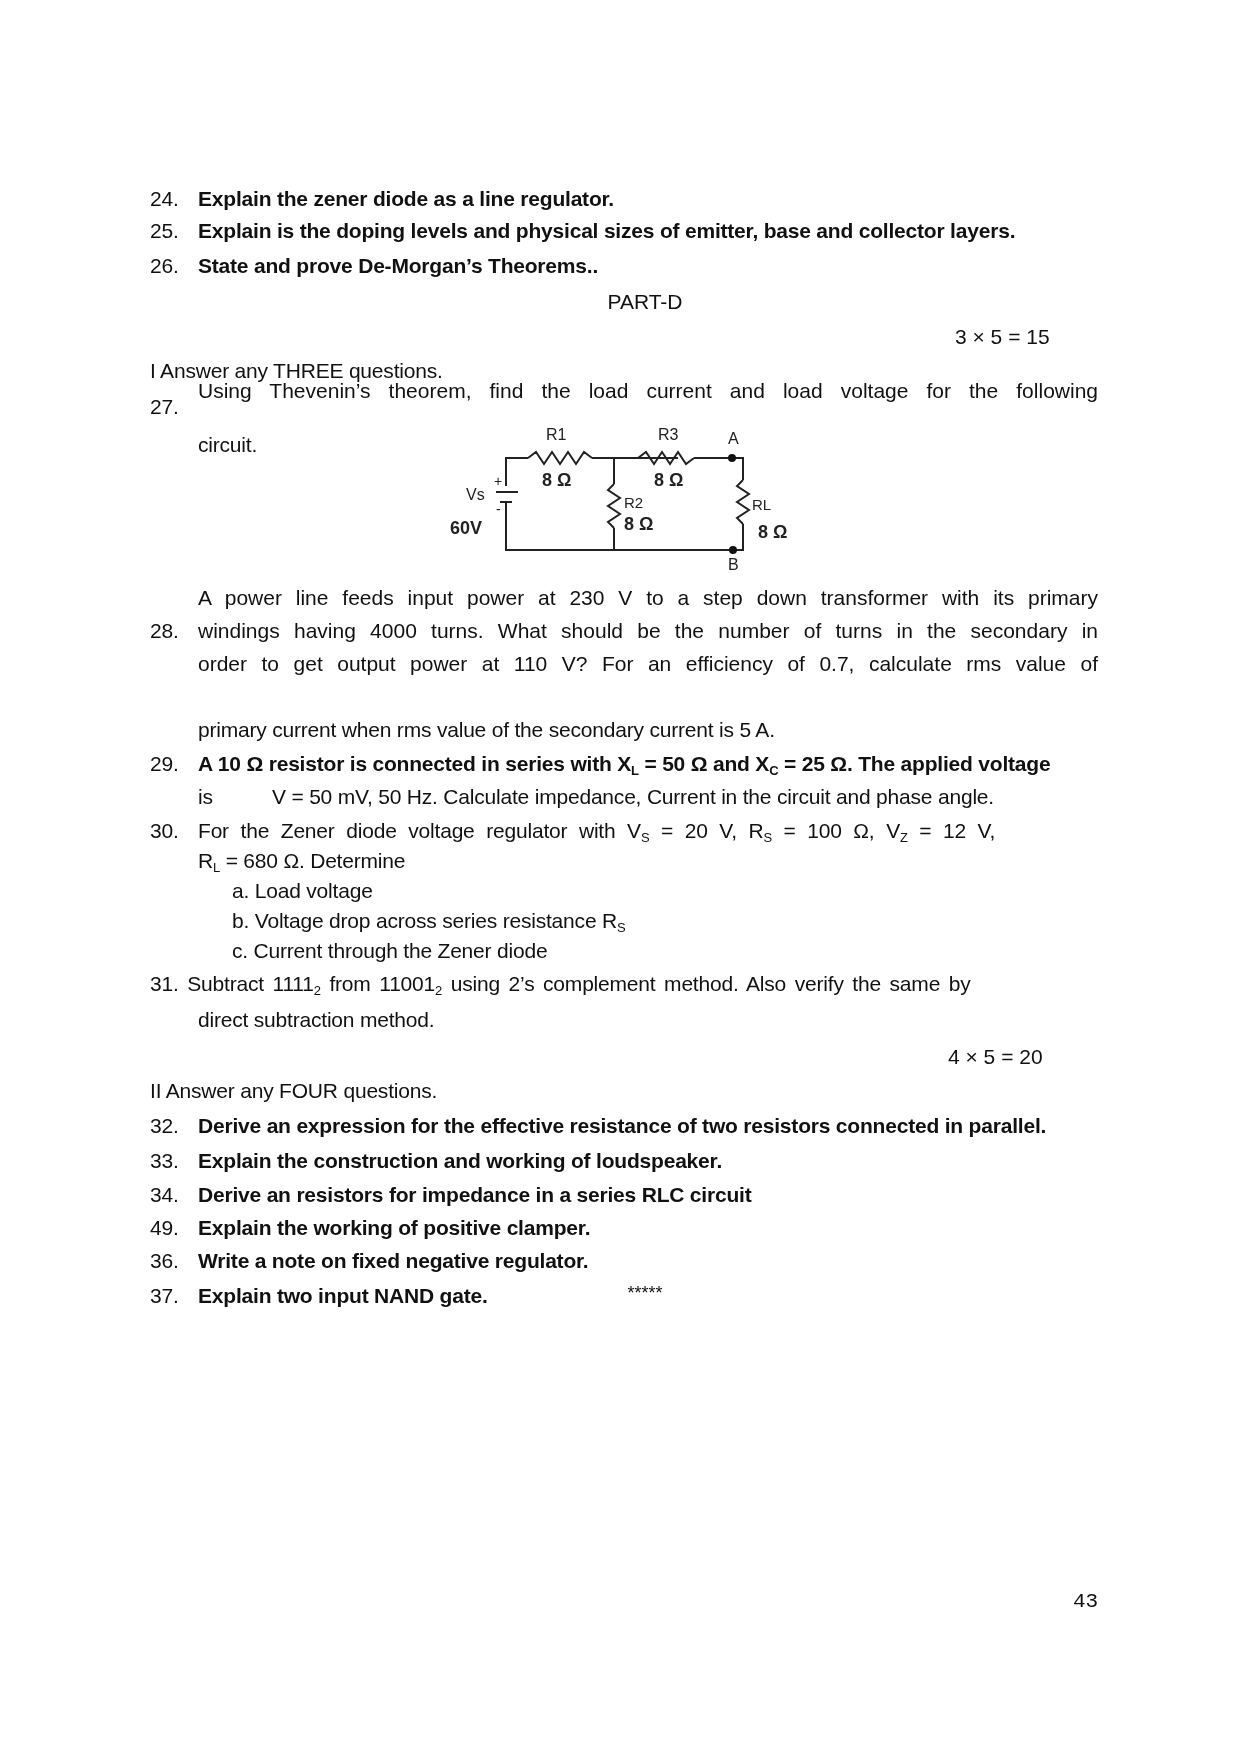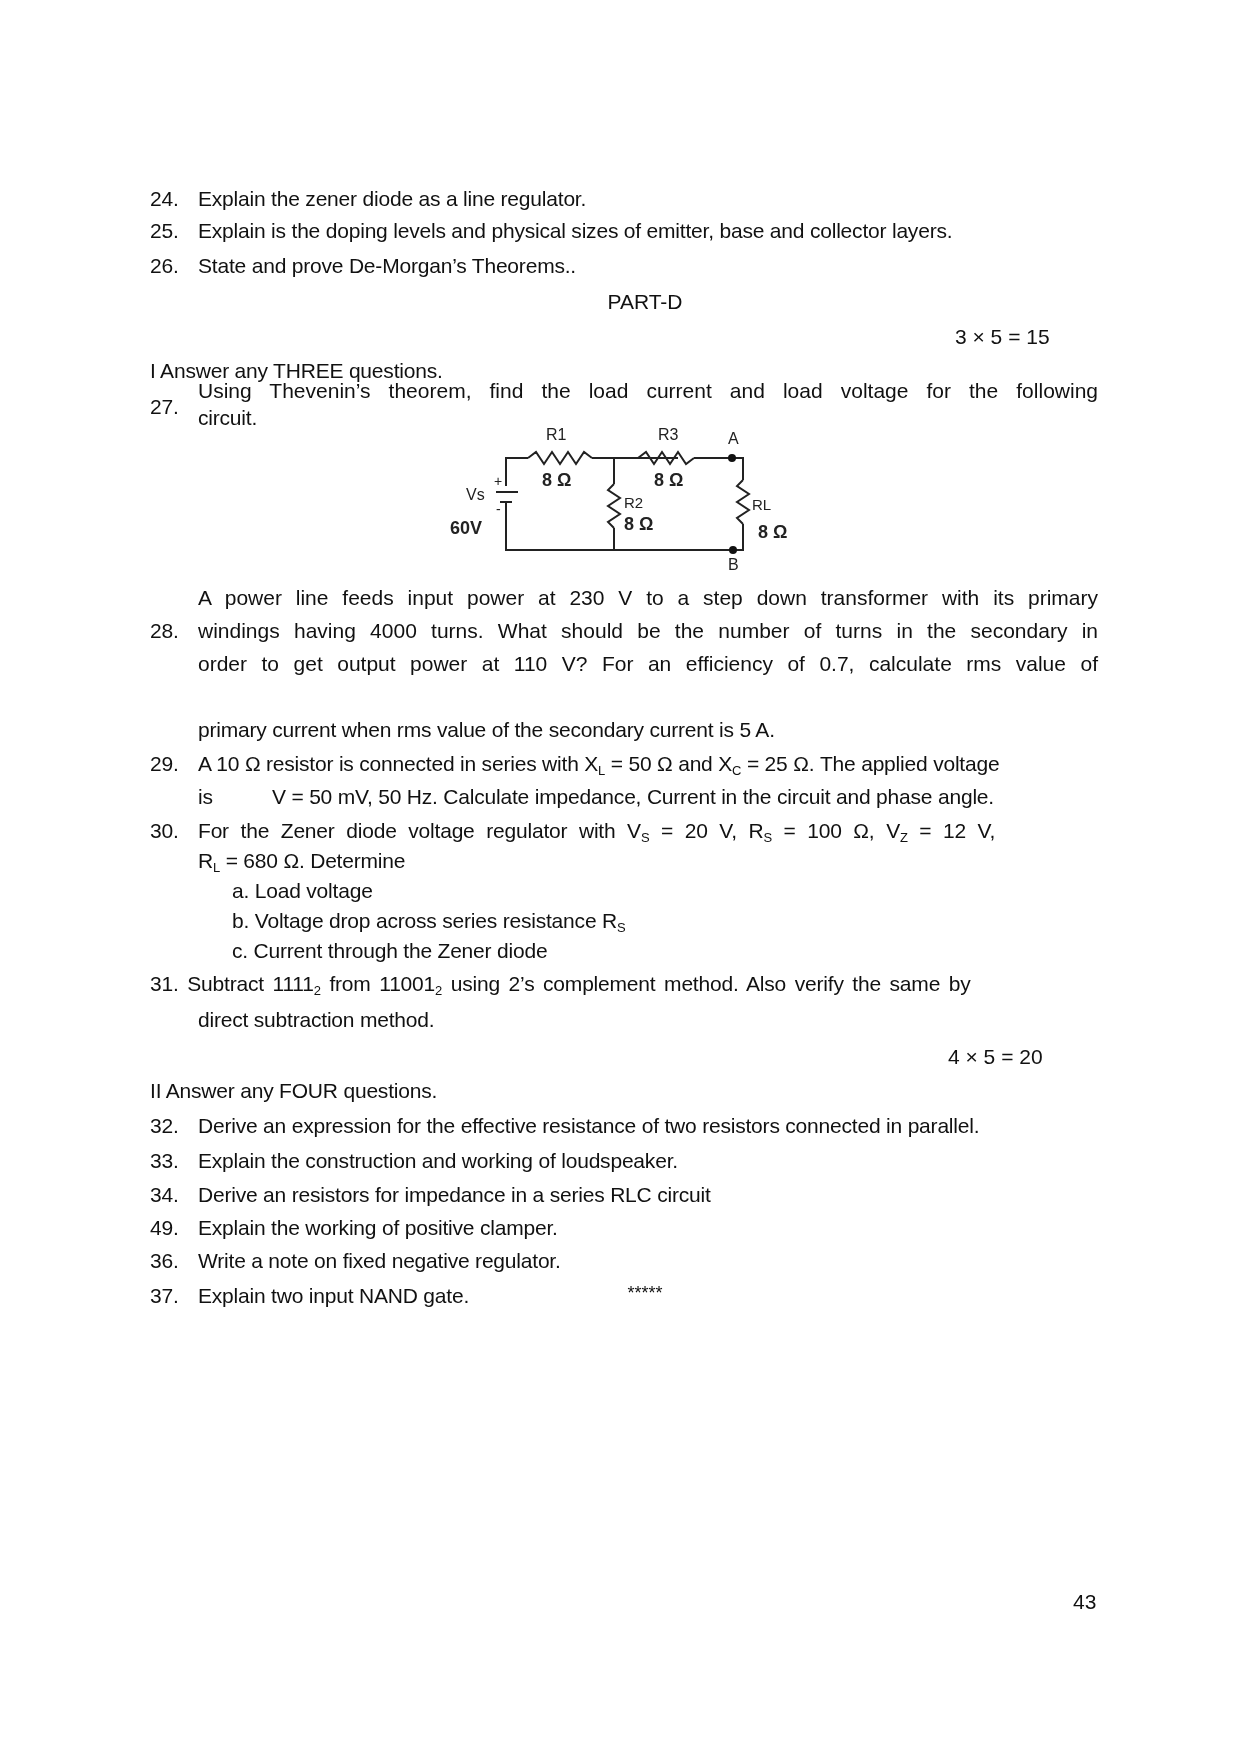--- a/index.html
+++ b/index.html
@@ -1,25 +1,25 @@
 <!DOCTYPE html>
 <html><head>
 <meta charset="utf-8">
 <style>
   html, body { margin: 0; padding: 0; background: #ffffff; }
   body { width: 1241px; height: 1754px; position: relative; overflow: hidden;
          font-family: "Liberation Sans", sans-serif; color: #111; }
   .line { position: absolute; font-size: 21px; line-height: 26px; white-space: nowrap; letter-spacing: -0.2px; margin-top: 33px; }
   .num { position: absolute; left: 150px; text-align: right; }
-  .txt { position: absolute; left: 198px; }
+  .txt { position: absolute; left: 198px; font-weight: bold; }
   .just { position: absolute; left: 198px; width: 900px; text-align: justify; text-align-last: justify; font-size: 21px; line-height: 26px; white-space: nowrap; }
   sub { font-size: 13px; vertical-align: -4px; line-height: 0; }
   .center { position: absolute; left: 0; width: 1290px; text-align: center; font-size: 21px; }
   .marks { position: absolute; font-size: 21px; }
-  .pageno { position: absolute; left: 1073px; top: 1590px; font-size: 21px; }
+  .pageno { position: absolute; left: 1073px; top: 1590px; font-size: 21px; font-family: Liberation Mono, monospace; }
   svg text { font-family: "Liberation Sans", sans-serif; }
 </style>
 </head>
 <body>
 
 <div class="line" style="top:153px">
   <span class="num">24.</span>
   <span class="txt">Explain the zener diode as a line regulator.</span>
 </div>
 <div class="line" style="top:185px">
@@ -33,21 +33,21 @@
 
 <div class="center" style="top:290px">PART-D</div>
 
 <div class="line" style="top:325px; left:150px">I  Answer any THREE questions.</div>
 <div class="marks" style="top:325px; left:955px">3 × 5 = 15</div>
 
 <div class="line" style="top:361px">
   <span class="num">27.</span>
 </div>
 <div class="just" style="top:378px">Using Thevenin’s theorem, find the load current and load voltage for the following</div>
-<div class="line" style="top:372px; left:198px">circuit.</div>
+<div class="line" style="top:399px; left:198px">circuit.</div>
 
 <svg style="position:absolute; left:440px; top:420px;" width="380" height="160" viewBox="0 0 380 160">
   <g stroke="#222" stroke-width="2" fill="none">
 
     <path d="M66 66 V38 H88"></path>
 
     <path d="M88 38 L96 32 L104 44 L112 32 L120 44 L128 32 L136 44 L144 32 L152 38"></path>
     <path d="M152 38 H200 H238"></path>
 
     <path d="M198 38 L206 32 L214 44 L222 32 L230 44 L238 32 L246 44 L254 38"></path>

